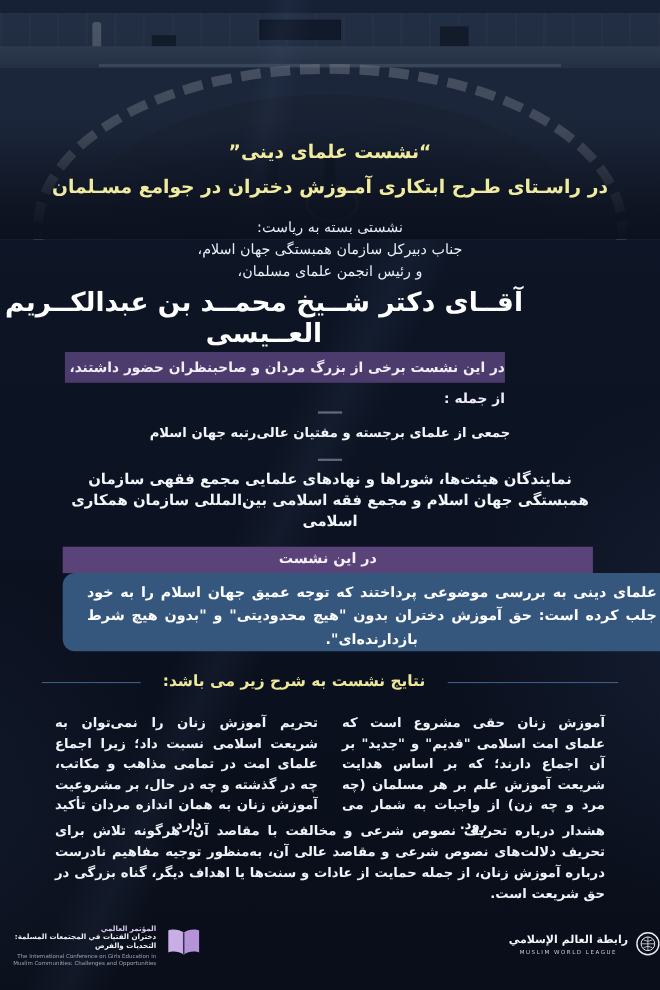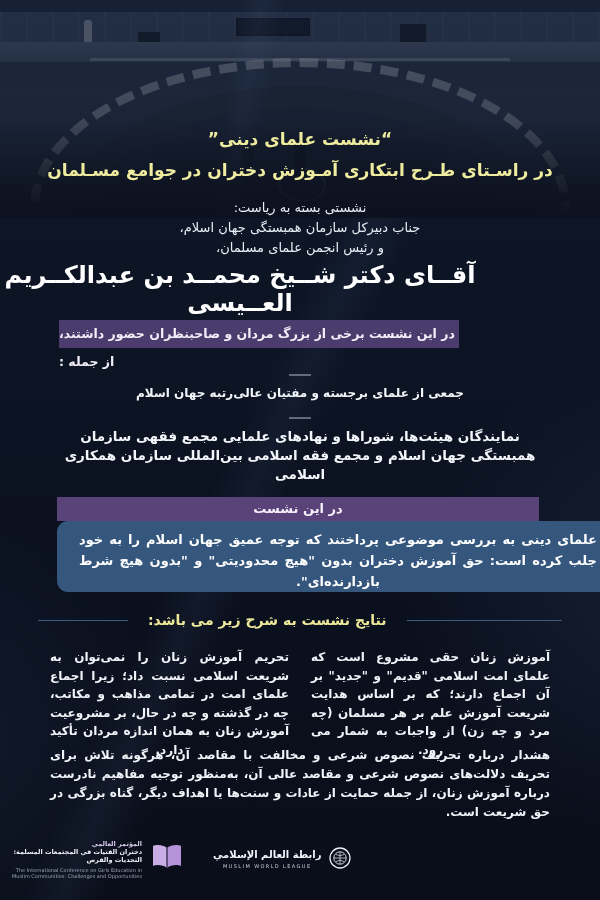--- a/index.html
+++ b/index.html
@@ -43,21 +43,21 @@
   
   .title-block{position:absolute;top:124px;left:0;width:600px;text-align:center;z-index:5;
     color:#efec9f;font-weight:bold;}
   .title-line1{font-size:17px;line-height:30px;}
   .title-line2{font-size:17px;line-height:32px;}
   .chairing{position:absolute;top:198px;left:0;width:600px;text-align:center;z-index:5;
     color:#e9eff6;font-size:13px;line-height:20px;}
   .chair-name{position:absolute;top:261px;left:0;width:480px;text-align:center;z-index:5;
     color:#ffffff;font-size:24px;font-weight:bold;}
   .purple-bar1{position:absolute;top:320px;left:59px;width:400px;height:28px;background:#4c3c6d;
-    color:#f2eef8;font-size:12.5px;font-weight:bold;text-align:left;line-height:28px;}
+    color:#f2eef8;font-size:12.5px;font-weight:bold;text-align:right;line-height:28px;}
   .dash{position:absolute;left:289px;width:22px;height:2px;background:rgba(165,175,190,.55);}
   .dash1{top:374px;} .dash2{top:417px;}
   .attendee1{position:absolute;top:383px;left:40px;width:520px;text-align:center;
     color:#f2f5f9;font-size:12px;font-weight:bold;line-height:20px;}
   .attendee2{position:absolute;top:427px;left:55px;width:490px;text-align:center;
     color:#f2f5f9;font-size:13.5px;font-weight:bold;line-height:19px;}
   .topic-header{position:absolute;top:497px;left:57px;width:482px;height:24px;background:#5a4379;
     color:#f4effa;font-size:13px;font-weight:bold;text-align:center;line-height:24px;}
   .topic-body{position:absolute;top:521px;left:57px;width:562px;height:71px;background:#35577e;
     box-sizing:border-box;padding:8px 22px 0 22px;
@@ -67,21 +67,21 @@
     color:#eee89a;font-size:14px;font-weight:bold;}
   .results-heading .hline{flex:1;height:1px;background:#3c5c82;}
   .results-heading .hline-short{flex:0 0 90px;height:1px;background:#3c5c82;}
   .results-cols{position:absolute;top:648px;left:50px;width:500px;display:flex;gap:22px;direction:rtl;}
   .results-col{flex:1;color:#f0f3f8;font-size:12px;font-weight:bold;line-height:18.5px;
     text-align:justify;text-align-last:center;}
   .results-paragraph{position:absolute;top:746px;left:50px;width:500px;
     color:#f0f3f8;font-size:12px;font-weight:bold;line-height:19px;text-align:justify;}
   
   .footer{position:absolute;top:840px;left:0;width:600px;display:flex;direction:ltr;
-    justify-content:flex-start;align-items:center;gap:30px;}
+    justify-content:space-between;align-items:center;gap:30px;}
   .conf-logo{display:flex;direction:ltr;align-items:center;gap:9px;}
   .conf-text{width:142px;text-align:right;direction:rtl;}
   .conf-ar1{color:#d6c8ea;font-size:6.5px;font-weight:bold;line-height:8px;}
   .conf-ar2{color:#eef1f6;font-size:6.5px;font-weight:bold;line-height:8px;}
   .conf-en{color:#9aa5b6;font-size:5px;line-height:6px;margin-top:3px;direction:ltr;text-align:right;}
   .mwl-logo{display:flex;direction:ltr;align-items:center;gap:7px;}
   .mwl-text{text-align:center;}
   .mwl-ar{color:#f2f5fa;font-size:10px;font-weight:bold;line-height:12px;}
   .mwl-en{color:#c7cfdb;font-size:5px;letter-spacing:1.4px;line-height:7px;margin-top:2px;}
 </style>

